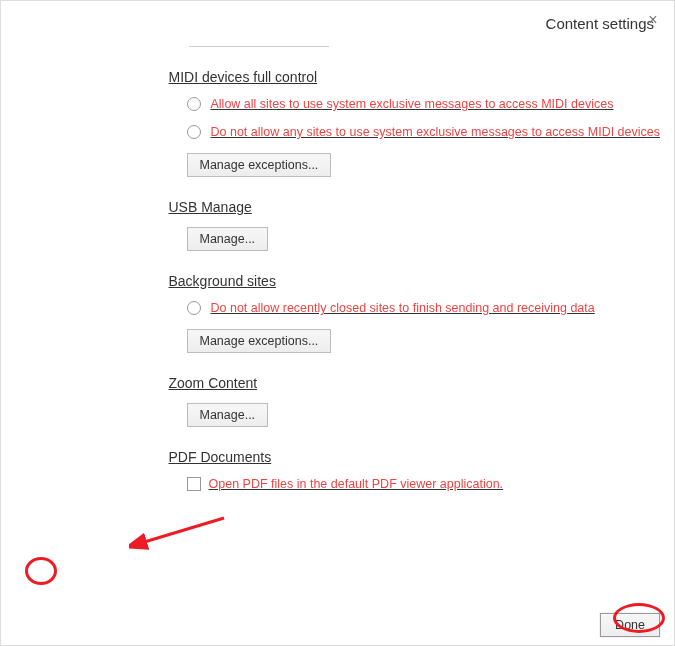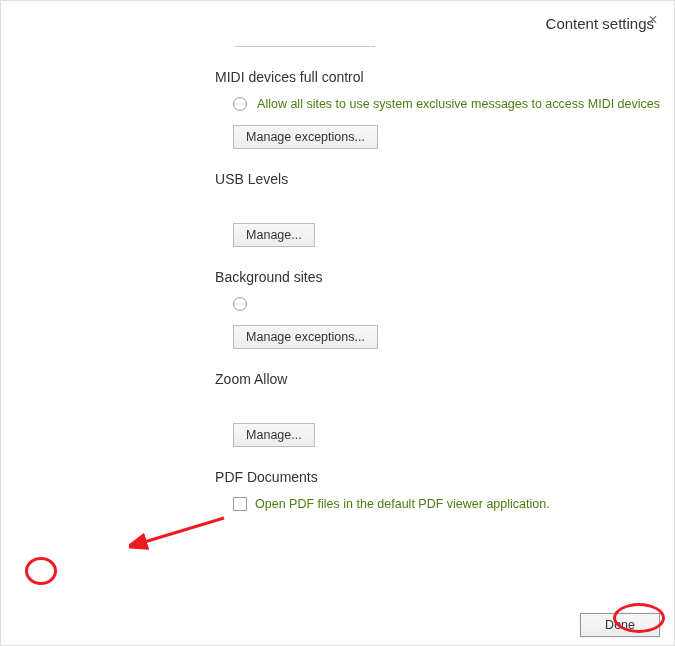--- a/index.html
+++ b/index.html
@@ -45,20 +45,21 @@
     .hr-stub {
       width: 140px;
       border-top: 1px solid #ccc;
       margin: 6px 0 0 20px;
     }
     .scroll-area {
       flex: 1;
       overflow-y: auto;
       padding: 0 14px 0 18px;
       position: relative;
+      text-decoration: underline;
     }
     .scroll-area::-webkit-scrollbar { width: 14px; }
     .scroll-area::-webkit-scrollbar-track { background: #f4f4f4; }
     .scroll-area::-webkit-scrollbar-thumb { background: #c6c6c6; }
     .scroll-area::-webkit-scrollbar-button {
       background: #f4f4f4;
       height: 14px;
       display: block;
     }
     .section { margin-top: 22px; }
@@ -66,21 +67,21 @@
       font-size: 14px;
       color: #333;
       font-weight: 400;
       margin-bottom: 12px;
     }
     .option-row {
       display: flex;
       align-items: center;
       margin: 0 0 14px 18px;
       font-size: 12.5px;
-      color: #4d7c0f;
+      color: #ef4444;
     }
     .radio {
       width: 14px;
       height: 14px;
       border: 1px solid #999;
       border-radius: 50%;
       margin-right: 10px;
       position: relative;
       flex-shrink: 0;
       background: #fff;
@@ -104,30 +105,30 @@
     .btn {
       display: inline-block;
       background: linear-gradient(#f7f7f7, #ededed);
       border: 1px solid #bcbcbc;
       padding: 4px 12px;
       font-size: 12.5px;
       color: #333;
       cursor: pointer;
       margin-left: 18px;
     }
-    .btn.tight { margin-left: 18px; margin-top: 24px; }
+    .btn.tight { margin-left: 18px; }
     .footer {
       border-top: 1px solid #fff;
       padding: 8px 14px;
       text-align: right;
     }
     .done-btn {
       background: linear-gradient(#f7f7f7, #ededed);
       border: 1px solid #999;
-      padding: 4px 24px;
+      padding: 4px 14px;
       font-size: 12.5px;
       color: #333;
       cursor: pointer;
       box-shadow: 0 0 0 1px rgba(100,140,255,.1);
     }
     
     .anno-circle {
       position: absolute;
       border: 3px solid #ed1c24;
       border-radius: 50%;
@@ -149,38 +150,43 @@
 
   <div class="scroll-area">
     <div class="hr-stub"></div>
 
     <div class="section">
       <div class="section-title">MIDI devices full control</div>
       <div class="option-row">
         <span class="radio"></span>
         <span>Allow all sites to use system exclusive messages to access MIDI devices</span>
       </div>
+      <div class="option-row">
+        <span class="radio"></span>
+        <span>Do not allow any sites to use system exclusive messages to access MIDI devices</span>
+      </div>
       <button class="btn">Manage exceptions...</button>
     </div>
 
     <div class="section">
-      <div class="section-title">USB Levels</div>
+      <div class="section-title">USB Manage</div>
       <button class="btn tight">Manage...</button>
     </div>
 
     <div class="section">
       <div class="section-title">Background sites</div>
       <div class="option-row">
         <span class="radio"></span>
+        <span>Do not allow recently closed sites to finish sending and receiving data</span>
       </div>
       <button class="btn">Manage exceptions...</button>
     </div>
 
     <div class="section">
-      <div class="section-title">Zoom Allow</div>
+      <div class="section-title">Zoom Content</div>
       <button class="btn tight">Manage...</button>
     </div>
 
     <div class="section" style="margin-bottom:7px;">
       <div class="section-title">PDF Documents</div>
       <div class="option-row" style="margin-left:18px;">
         <span class="checkbox"></span>
         <span>Open PDF files in the default PDF viewer application.</span>
       </div>
     </div>

